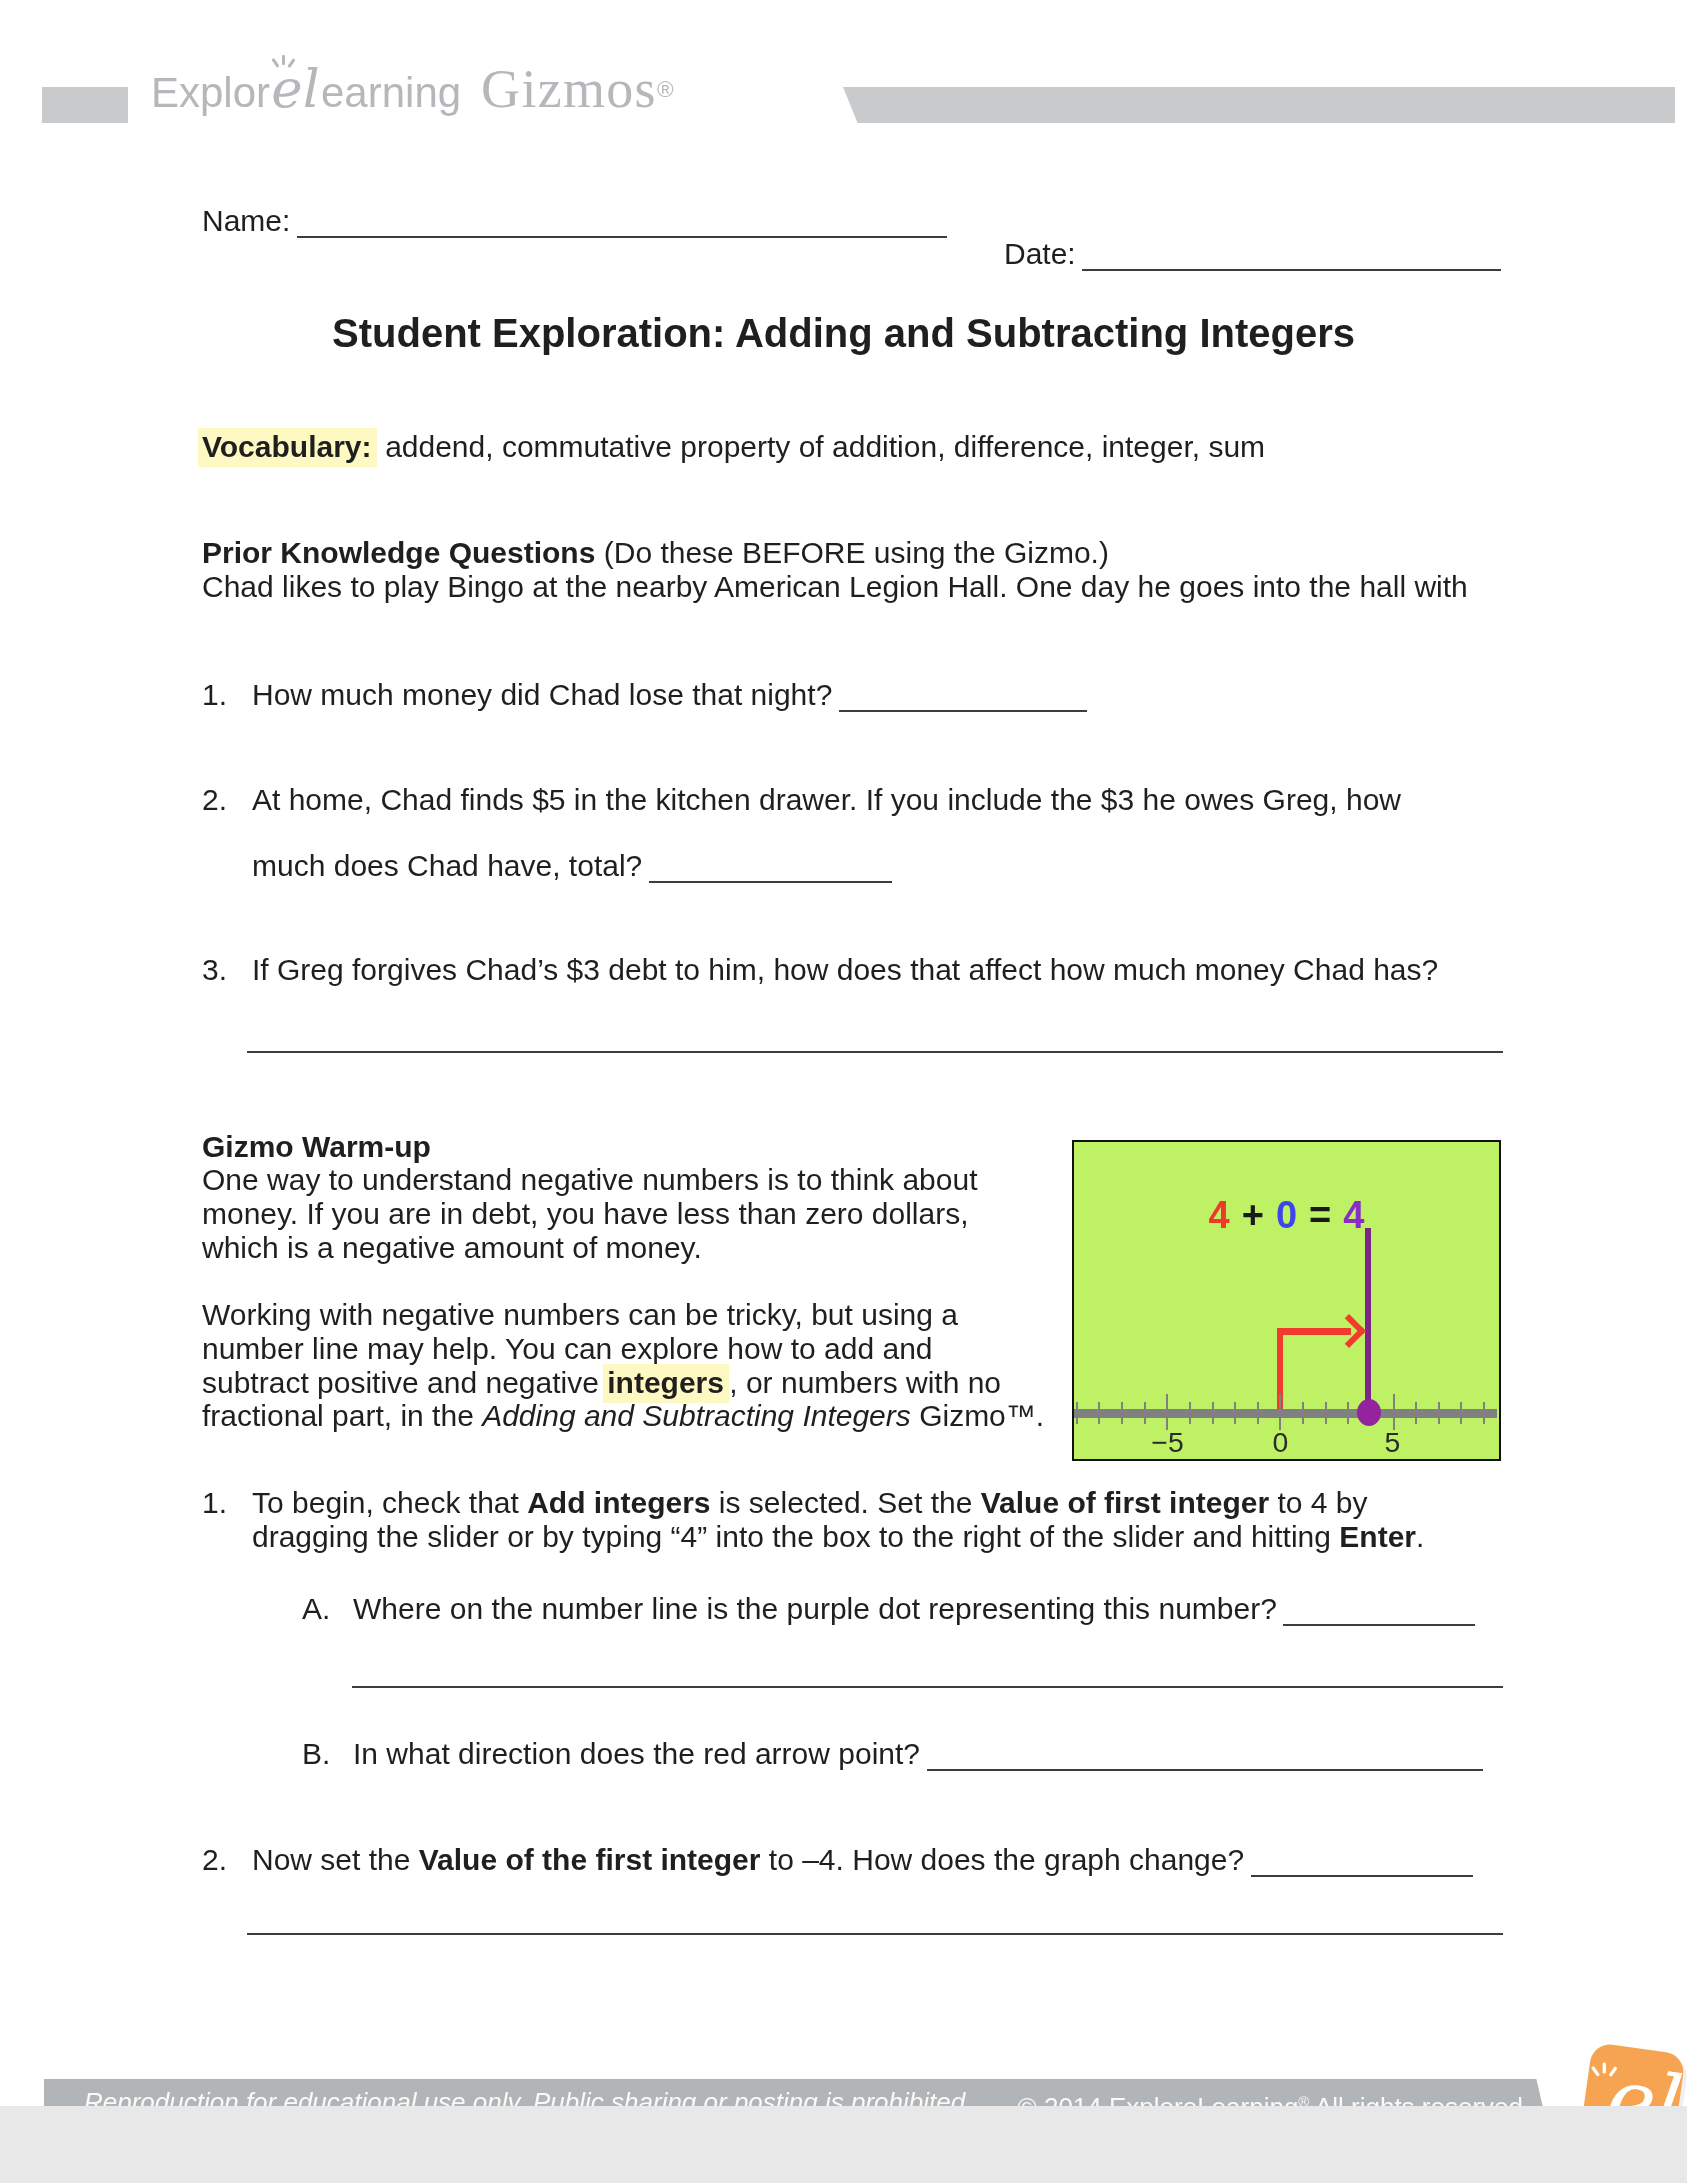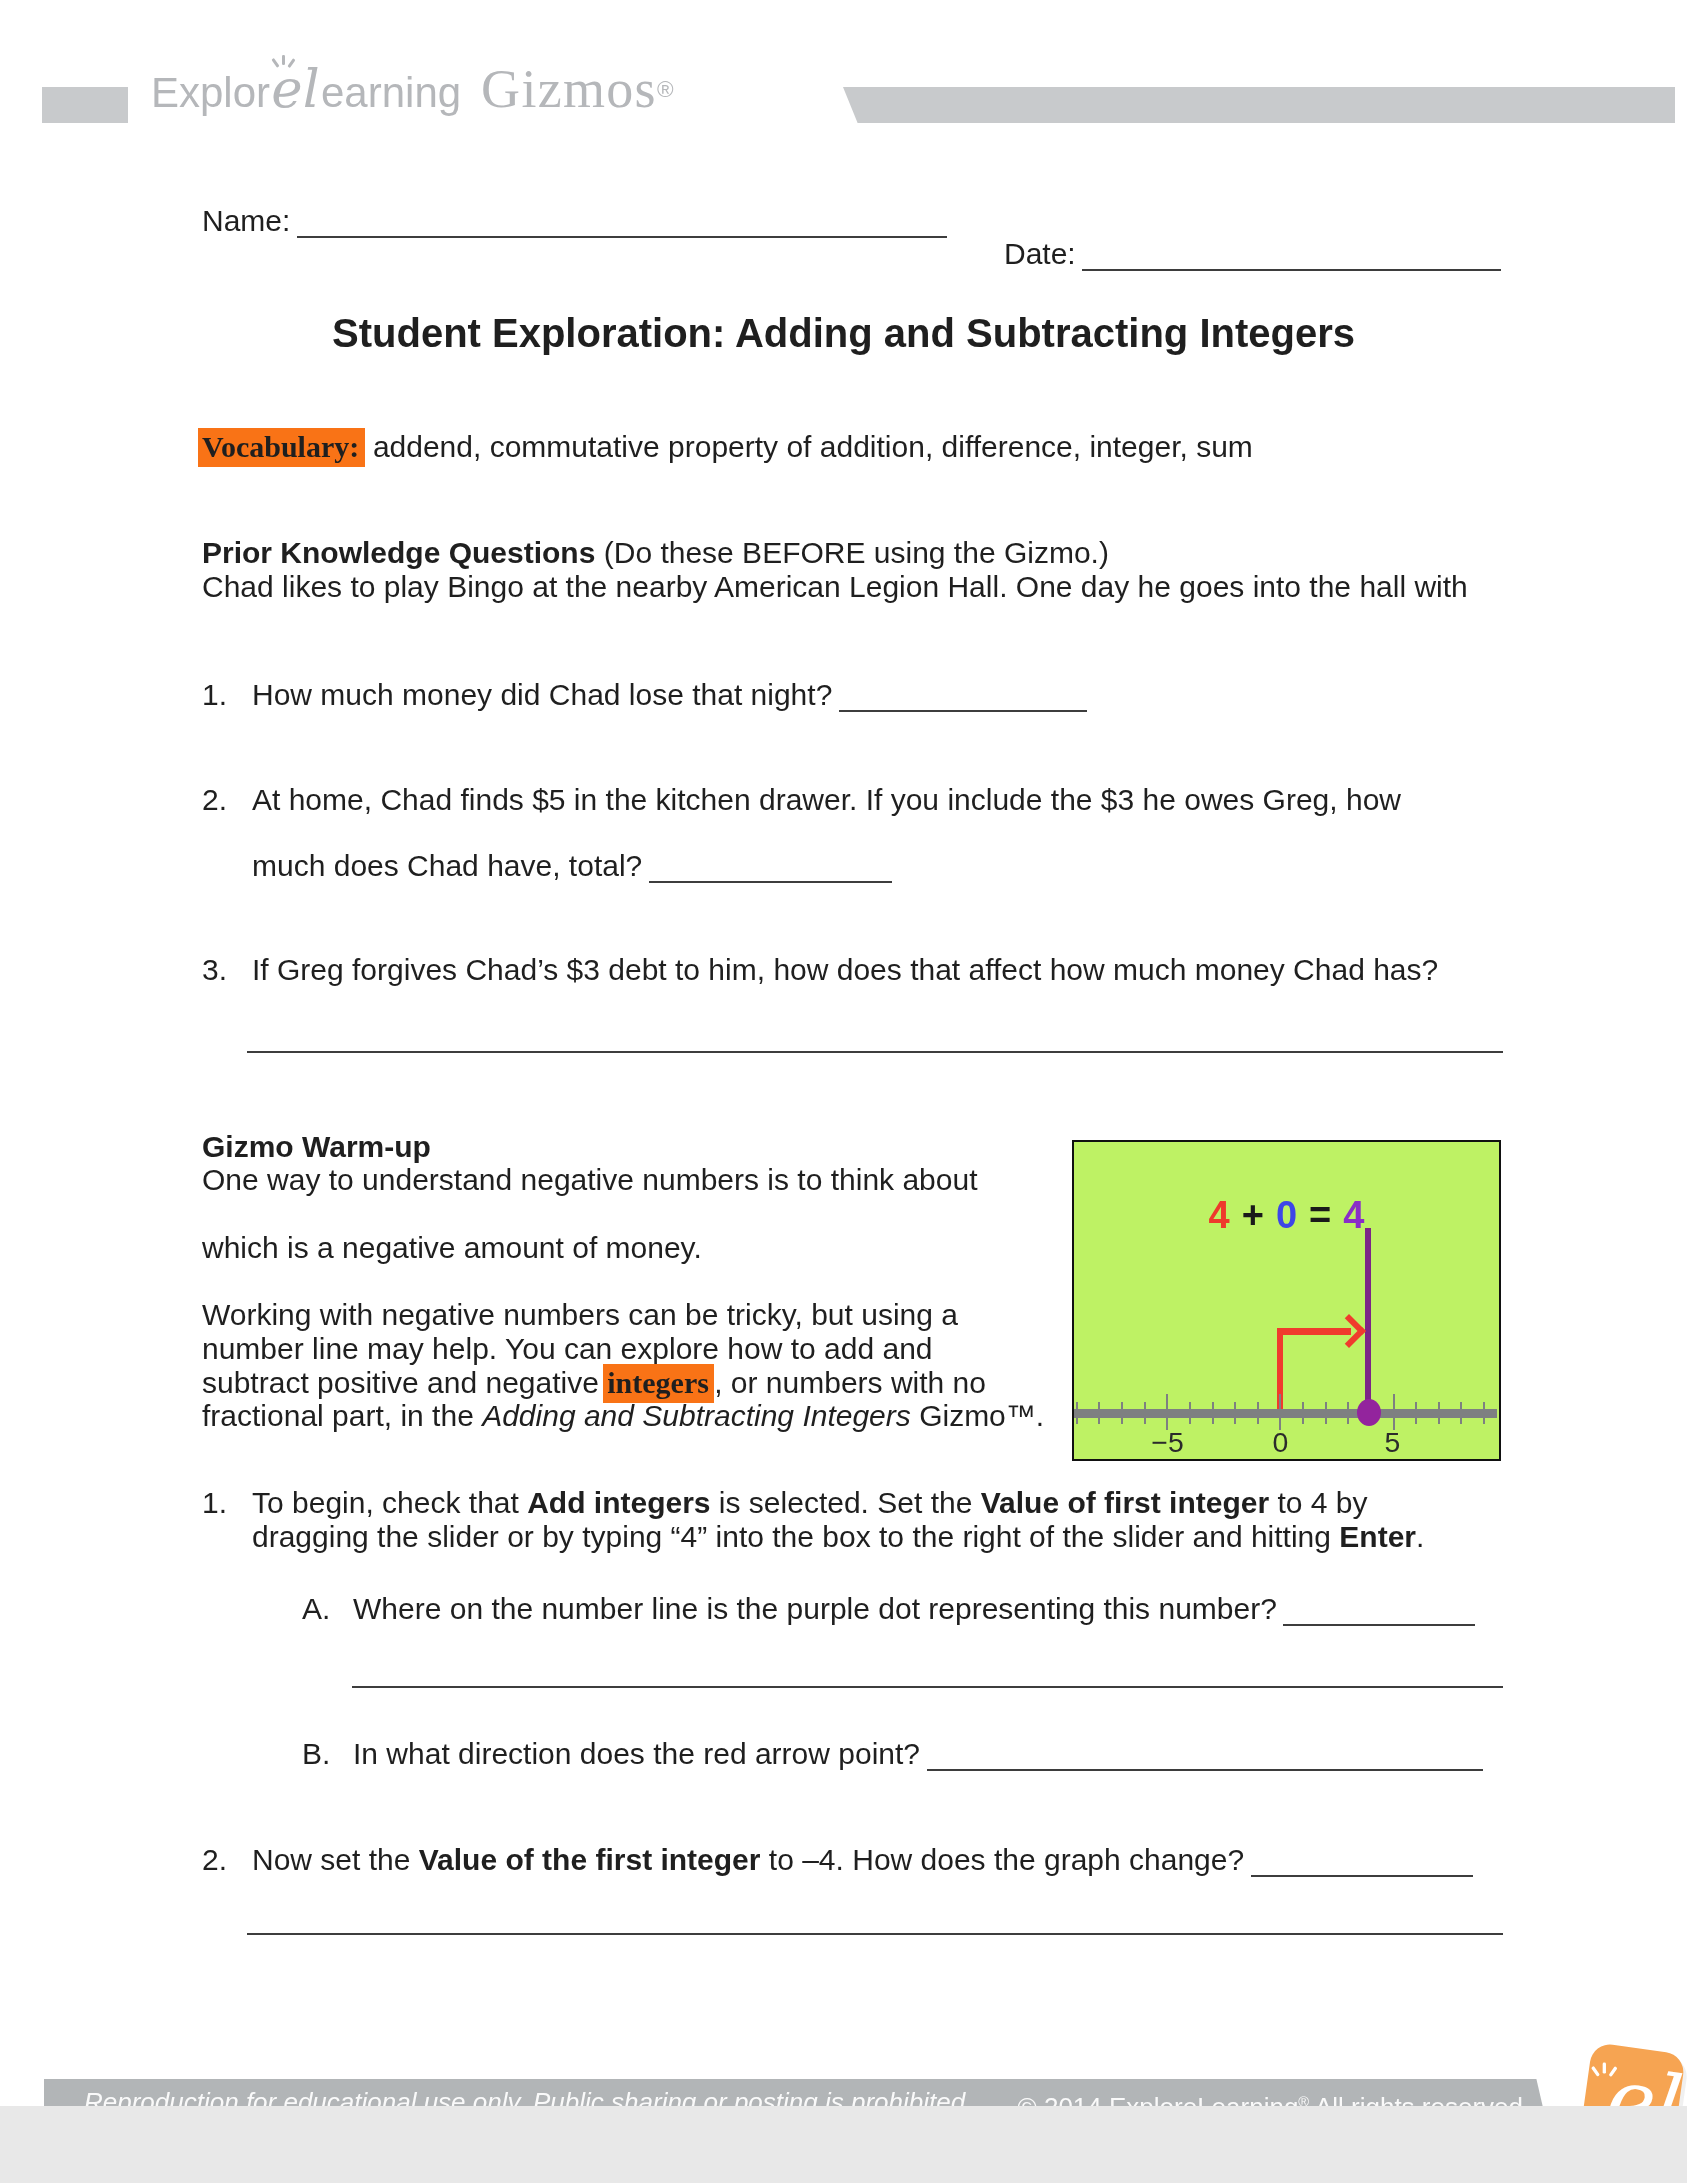--- a/index.html
+++ b/index.html
@@ -1,21 +1,21 @@
 <!DOCTYPE html>
 <html style="font-size:10.6px"><head>
 <meta charset="utf-8">
 <style>
   html,body{margin:0;padding:0;background:#e8e8e8;}
   .page{position:relative;width:1687px;height:2106px;background:#ffffff;overflow:hidden;
         font-family:"Liberation Sans", sans-serif;color:#1f1f1f;font-size:30px;}
   .t{position:absolute;white-space:nowrap;line-height:34px;}
   .b{font-weight:bold;}
   .i{font-style:italic;}
-  .hl{background:#f97316;padding:2px 5.3px 4px 4px;margin-left:-4px;font-family:Liberation Serif, serif;}
+  .hl{background:#fef9c3;padding:2px 5.3px 4px 4px;margin-left:-4px;}
   .num{display:inline-block;width:50px;}
   .letter{display:inline-block;width:51px;}
   .blank{display:inline-block;height:2.6px;border-bottom:2.6px solid #3d3d3d;vertical-align:-6.6px;margin-left:6.6px;}
   .answer-line{position:absolute;height:0;border-bottom:2.6px solid #3d3d3d;}
   
   .hbar{position:absolute;background:#c8cacc;}
   .hbar-left{left:42px;top:87px;width:86px;height:36px;}
   .hbar-right{left:843px;top:87px;width:832px;height:36px;
               clip-path:polygon(0 0,100% 0,100% 100%,14.6px 100%);}
   .logo{position:absolute;left:151px;top:58px;display:inline-flex;align-items:baseline;color:#b5b7ba;}
@@ -111,20 +111,21 @@
     <span>much does Chad have, total?</span><span class="blank" style="width:243px;"></span>
   </div>
 
   <div class="t" style="left:202px;top:953px;">
     <span class="num">3.</span><span>If Greg forgives Chad’s $3 debt to him, how does that affect how much money Chad has?</span>
   </div>
   <div class="answer-line" style="left:247px;top:1051px;width:1256px;"></div>
 
   <div class="t b" style="left:202px;top:1130px;">Gizmo Warm-up</div>
   <div class="t" style="left:202px;top:1163px;">One way to understand negative numbers is to think about</div>
+  <div class="t" style="left:202px;top:1197px;">money. If you are in debt, you have less than zero dollars,</div>
   <div class="t" style="left:202px;top:1231px;">which is a negative amount of money.</div>
 
   <div class="t" style="left:202px;top:1298px;">Working with negative numbers can be tricky, but using a</div>
   <div class="t" style="left:202px;top:1332px;">number line may help. You can explore how to add and</div>
   <div class="t" style="left:202px;top:1366px;">
     <span>subtract positive and negative </span><span class="b hl">integers</span><span>, or numbers with no</span>
   </div>
   <div class="t" style="left:202px;top:1399px;">
     <span>fractional part, in the </span><span class="i">Adding and Subtracting Integers</span><span> Gizmo</span><span>™</span><span>.</span>
   </div>

